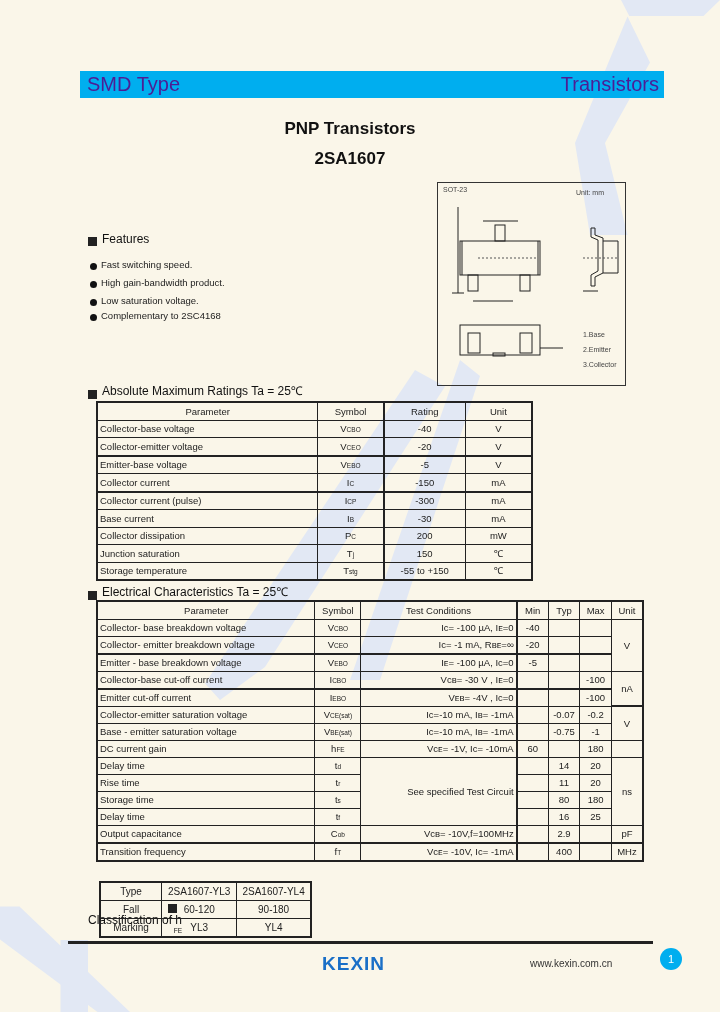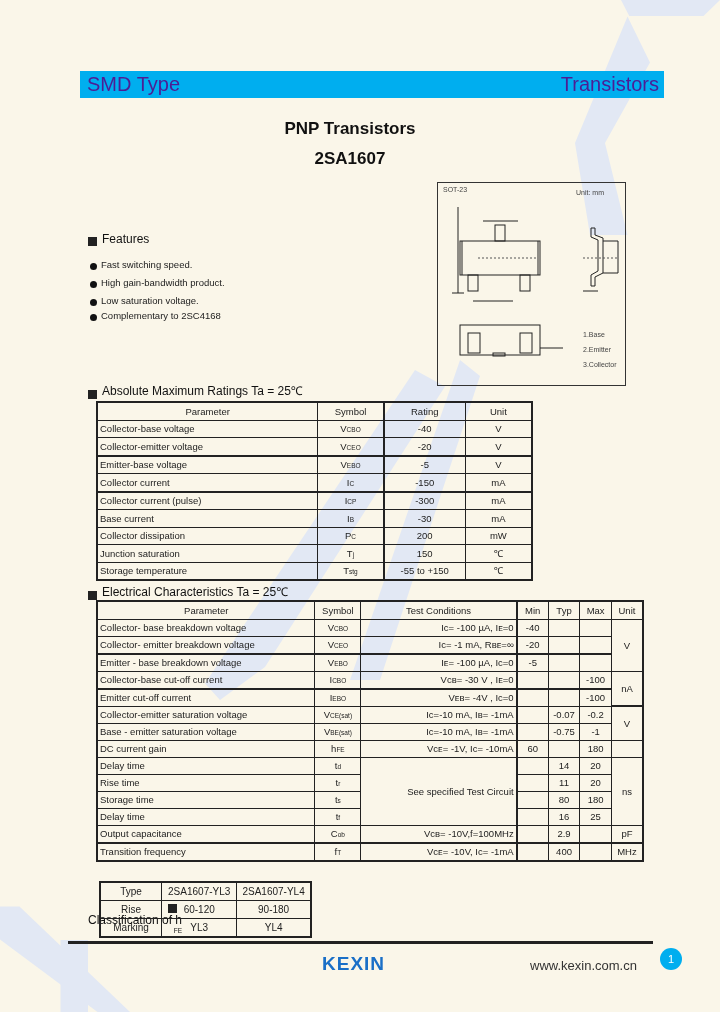--- a/index.html
+++ b/index.html
@@ -45,21 +45,21 @@
   .thick-b td { border-bottom: 2px solid #222; }
   .thick-r { border-right: 2px solid #222 !important; text-align: right; }
   .cls { left: 99px; top: 881px; width: 213px; border: 2px solid #222; font-size: 10px; }
   .cls td { text-align: center; height: 17px; }
 
   .footer-line { position: absolute; left: 68px; top: 941px; width: 585px; height: 3px; background: #222; z-index: 2; }
   .logo {
     position: absolute; left: 322px; top: 953px; font-weight: bold; font-size: 19px;
     color: #1a6fc7; letter-spacing: 1px; z-index: 2;
   }
-  .url { position: absolute; left: 530px; top: 958px; font-size: 13px; color: #333; z-index: 2; }
+  .url { position: absolute; left: 530px; top: 958px; font-size: 10px; color: #333; z-index: 2; }
   .pagenum {
     position: absolute; left: 660px; top: 948px; width: 22px; height: 22px; border-radius: 50%;
     background: #00aeef; color: #fff; font-size: 11px; text-align: center; line-height: 22px; z-index: 2;
   }
   sub { font-size: 6.5px; vertical-align: baseline; }
 </style>
 </head>
 <body>
 
 <div class="wm" style="left:555px;top:0;width:165px;height:80px;clip-path:polygon(40% 0,100% 0,90% 20%,45% 20%);"></div>
@@ -365,21 +365,21 @@
       <col style="width:78px">
       <col style="width:77px">
     </colgroup>
   <tbody>
       <tr>
         <td>Type</td>
         <td>2SA1607-YL3</td>
         <td>2SA1607-YL4</td>
       </tr>
   <tr>
-        <td>Rise</td>
+        <td>Fall</td>
         <td>60-120</td>
         <td>90-180</td>
       </tr>
   <tr>
         <td>Marking</td>
         <td>YL3</td>
         <td>YL4</td>
       </tr>
 </tbody>
   </table>

